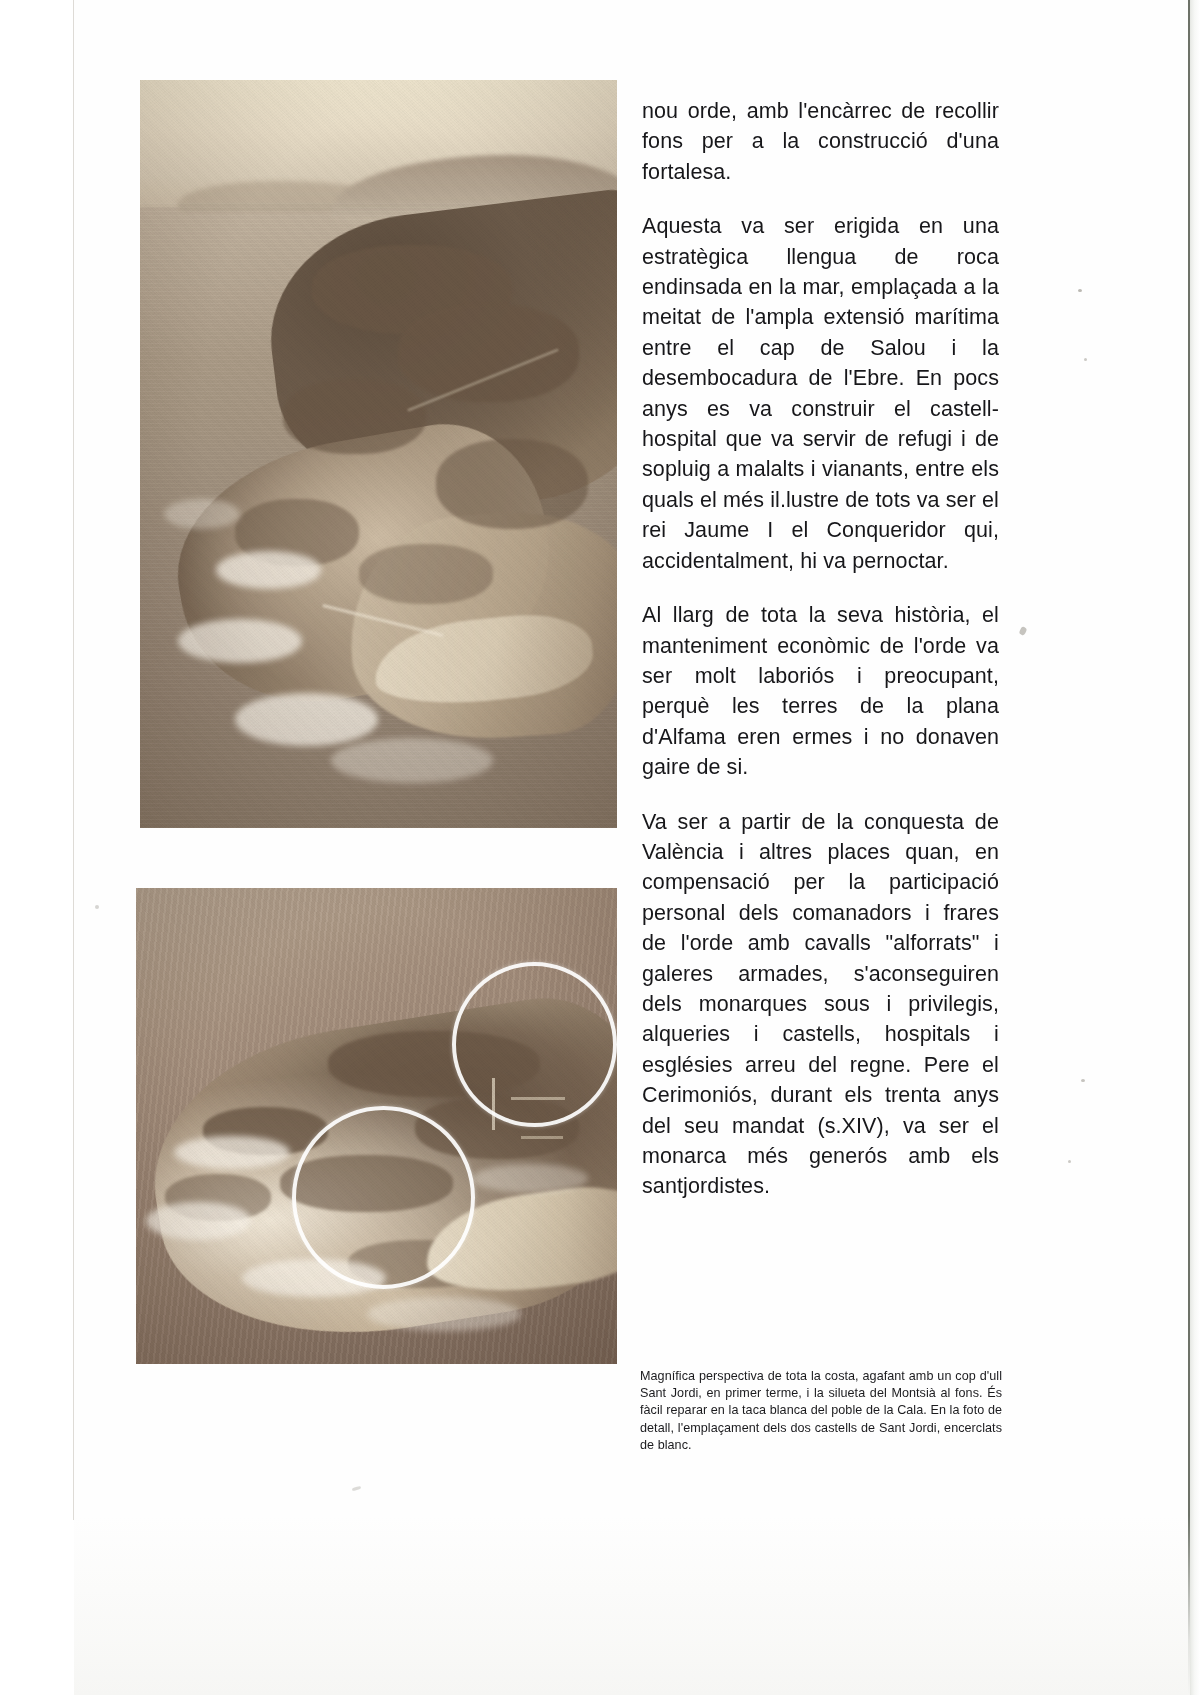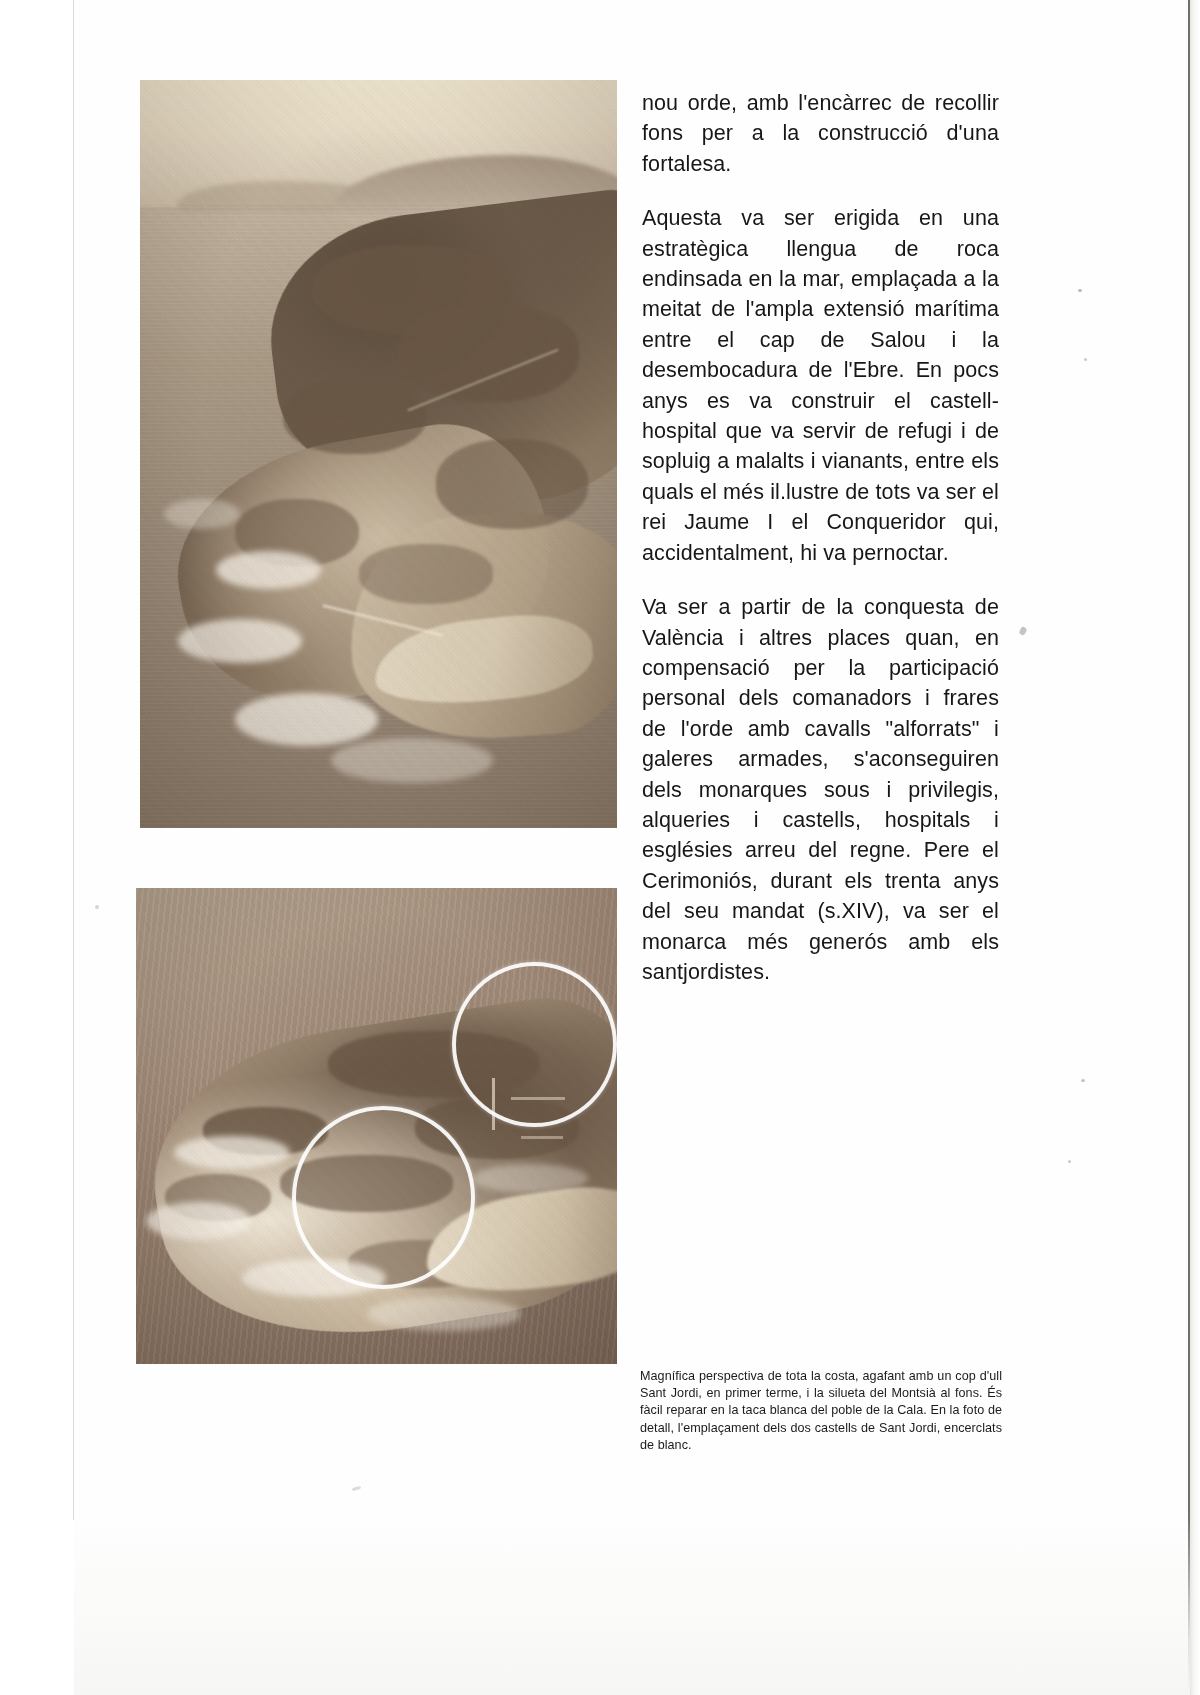--- a/index.html
+++ b/index.html
@@ -243,21 +243,21 @@
     position: absolute;
     left: 642px;
     top: 88px;
     width: 357px;
   }
   .body-par {
     font-size: 21.5px;
     line-height: 30.4px;
     color: #17171a;
     text-align: justify;
-    margin: 0 0 24px 0;
+    margin: 8px 0 24px 0;
     letter-spacing: 0.1px;
     -webkit-hyphens: none;
     hyphens: none;
   }
   .body-par:last-child { margin-bottom: 0; }
 
   .caption {
     position: absolute;
     left: 640px;
     top: 1368px;
@@ -355,17 +355,18 @@
       <div class="vignette"></div>
 
       <div class="annot-circle circle-castle-1"></div>
       <div class="annot-circle circle-castle-2"></div>
     </div>
   </div>
 
   <div class="text-column">
     <p class="body-par bleed-soft">nou orde, amb l'encàrrec de recollir fons per a la construcció d'una fortalesa.</p>
     <p class="body-par bleed-soft">Aquesta va ser  erigida en una estratègica llengua de roca endinsada en la mar, emplaçada a la meitat de l'ampla extensió marítima entre el cap de Salou i la desembocadura de l'Ebre. En pocs anys es va construir el castell-hospital que va servir de refugi i de sopluig a malalts i vianants, entre els quals el més il.lustre de tots va ser el rei Jaume I el Conqueridor qui,  accidentalment, hi va pernoctar.</p>
+    <p class="body-par bleed-soft">Al llarg de tota la seva història, el manteniment econòmic de l'orde va ser molt laboriós i preocupant, perquè les terres de la plana d'Alfama eren ermes i no donaven gaire de si.</p>
     <p class="body-par bleed-soft">Va ser a partir de la conquesta de València i altres places quan, en compensació per la participació personal dels comanadors i frares de l'orde amb cavalls "alforrats" i galeres armades, s'aconseguiren dels monarques sous i privilegis, alqueries i castells, hospitals i esglésies arreu del regne. Pere el Cerimoniós, durant els trenta anys del seu mandat (s.XIV), va ser el monarca més generós amb els santjordistes.</p>
   </div>
 
   <div class="caption bleed-soft">Magnífica perspectiva de tota la costa, agafant amb un cop d'ull Sant Jordi, en primer terme, i  la silueta del Montsià al fons.  És fàcil reparar en la taca blanca del poble de la Cala. En la foto de detall, l'emplaçament dels dos castells de  Sant Jordi, encerclats de blanc.</div>
 </div>
 
 </body></html>

